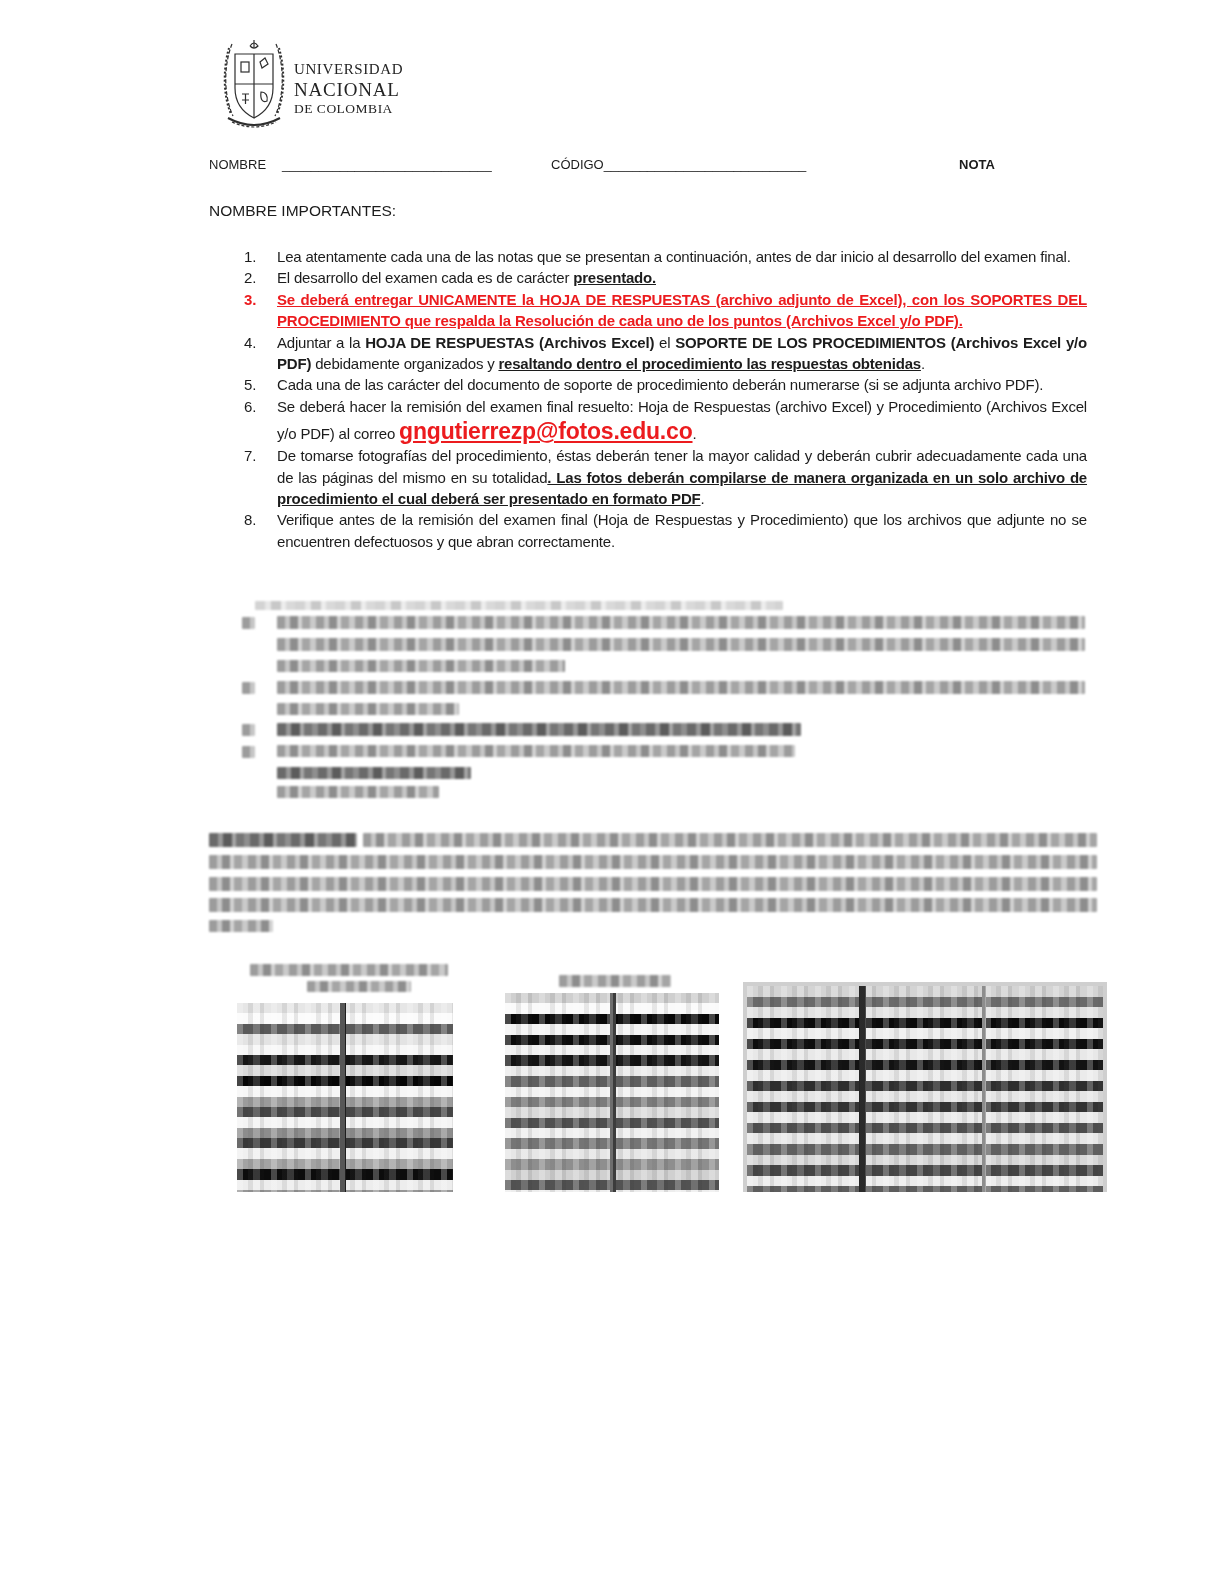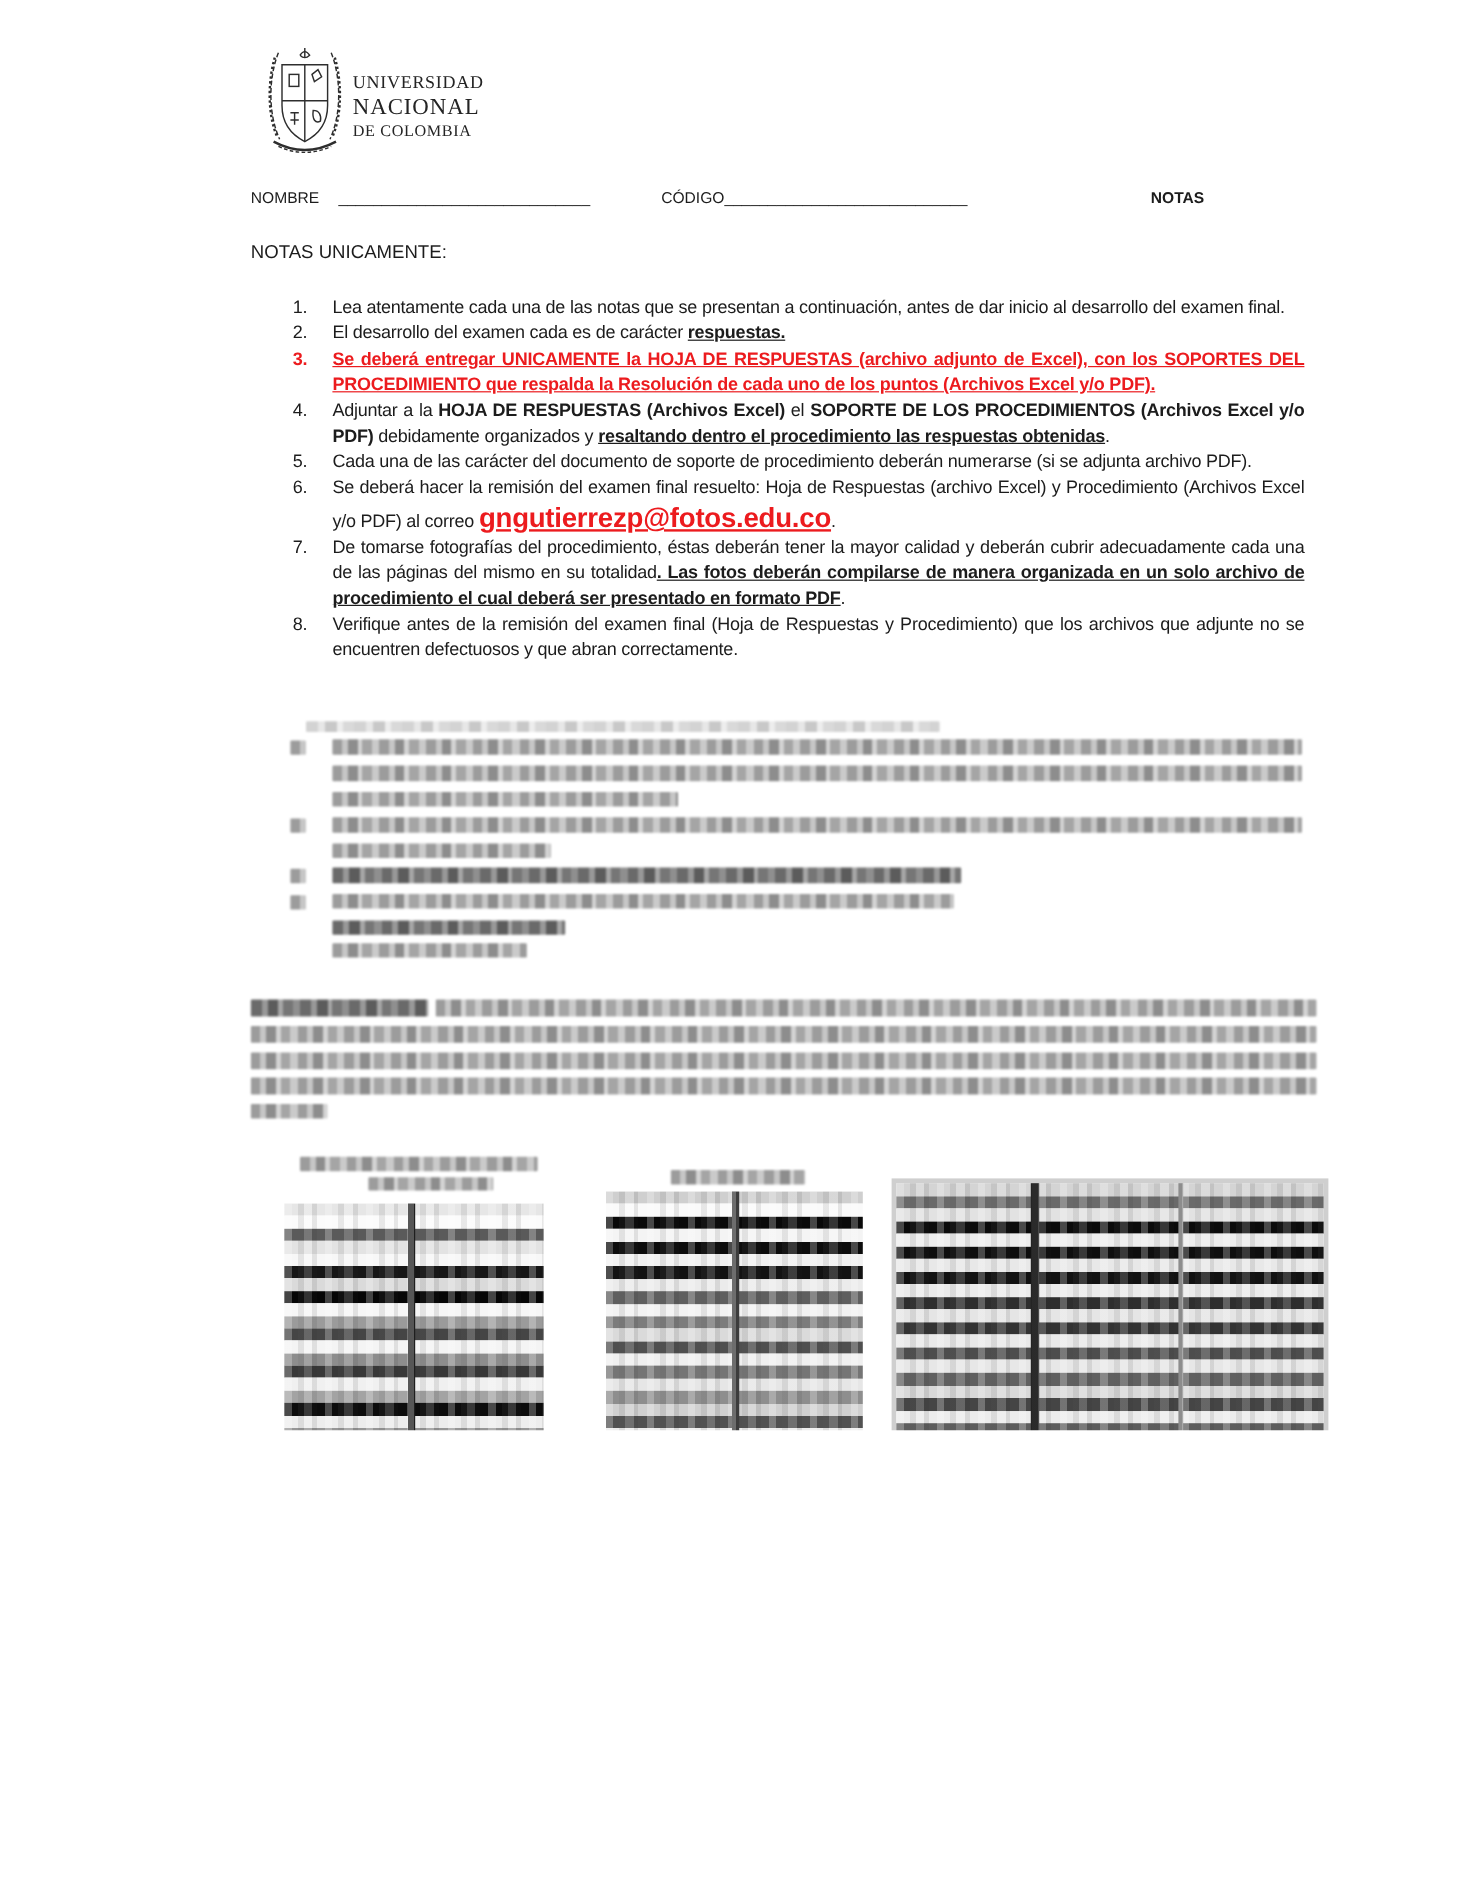--- a/index.html
+++ b/index.html
@@ -77,33 +77,33 @@
     <div class="wordmark">
       <div class="wm1">UNIVERSIDAD</div>
       <div class="wm2">NACIONAL</div>
       <div class="wm3">DE COLOMBIA</div>
     </div>
   </div>
 
   <div class="fields">
     <span class="fld f-nombre"><span>NOMBRE</span><span class="blank">_____________________________</span></span>
     <span class="fld f-codigo"><span>CÓDIGO</span><span class="blank">____________________________</span></span>
-    <span class="fld f-nota">NOTAS</span>
+    <span class="fld f-nota">NOTA</span>
   </div>
 
-  <div class="section-title">NOTAS UNICAMENTE:</div>
+  <div class="section-title">NOMBRE IMPORTANTES:</div>
 
   <div class="notes" id="notes-list">
       <div class="note-row">
         <span class="note-num">1.</span>
         <div class="note-text"><span>Lea atentamente cada una de las notas que se presentan a continuación, antes de dar inicio al desarrollo del examen final.</span></div>
       </div>
       <div class="note-row">
         <span class="note-num">2.</span>
-        <div class="note-text"><span>El desarrollo del examen cada es de carácter </span><span class="b u">respuestas.</span></div>
+        <div class="note-text"><span>El desarrollo del examen cada es de carácter </span><span class="b u">presentado.</span></div>
       </div>
       <div class="note-row">
         <span class="note-num red">3.</span>
         <div class="note-text"><span class="b u red">Se deberá entregar UNICAMENTE la HOJA DE RESPUESTAS (archivo adjunto de Excel), con los SOPORTES DEL PROCEDIMIENTO que respalda la Resolución de cada uno de los puntos (Archivos Excel y/o PDF).</span></div>
       </div>
       <div class="note-row">
         <span class="note-num">4.</span>
         <div class="note-text"><span>Adjuntar a la </span><span class="b">HOJA DE RESPUESTAS (Archivos Excel)</span><span> el </span><span class="b">SOPORTE DE LOS PROCEDIMIENTOS (Archivos Excel y/o PDF)</span><span> debidamente organizados y </span><span class="b u">resaltando dentro el procedimiento las respuestas obtenidas</span><span>.</span></div>
       </div>
       <div class="note-row">

